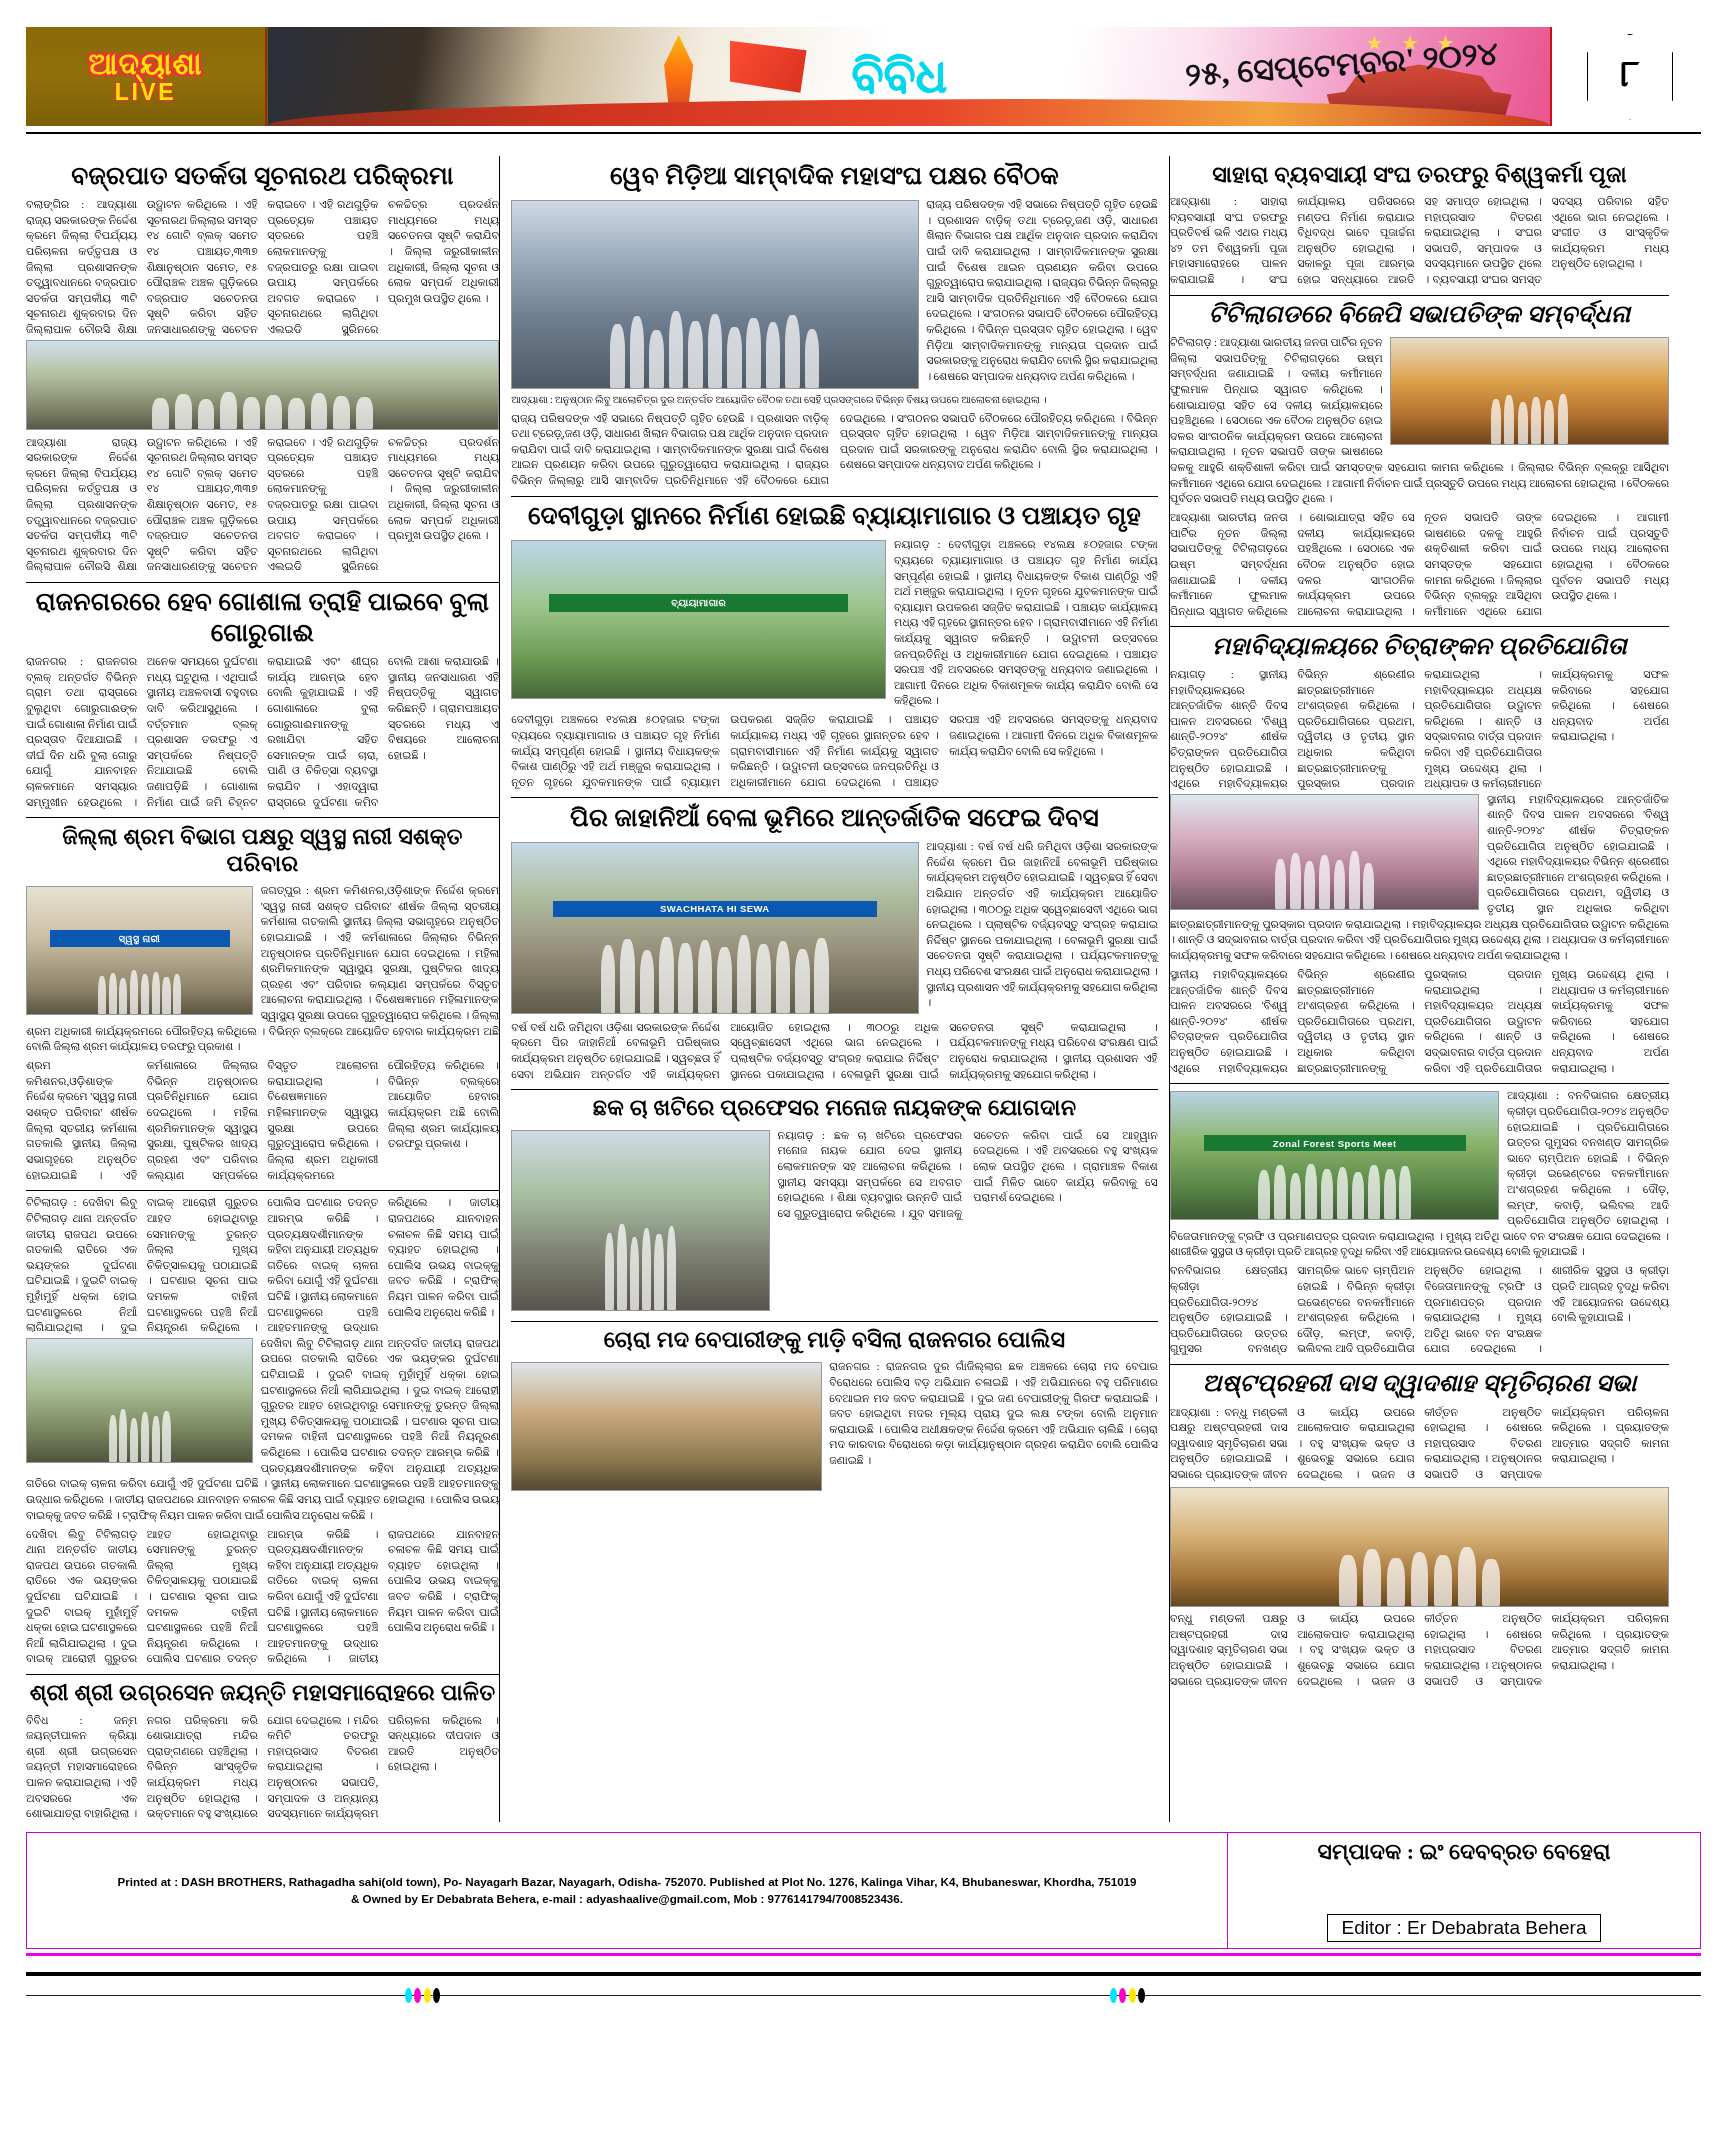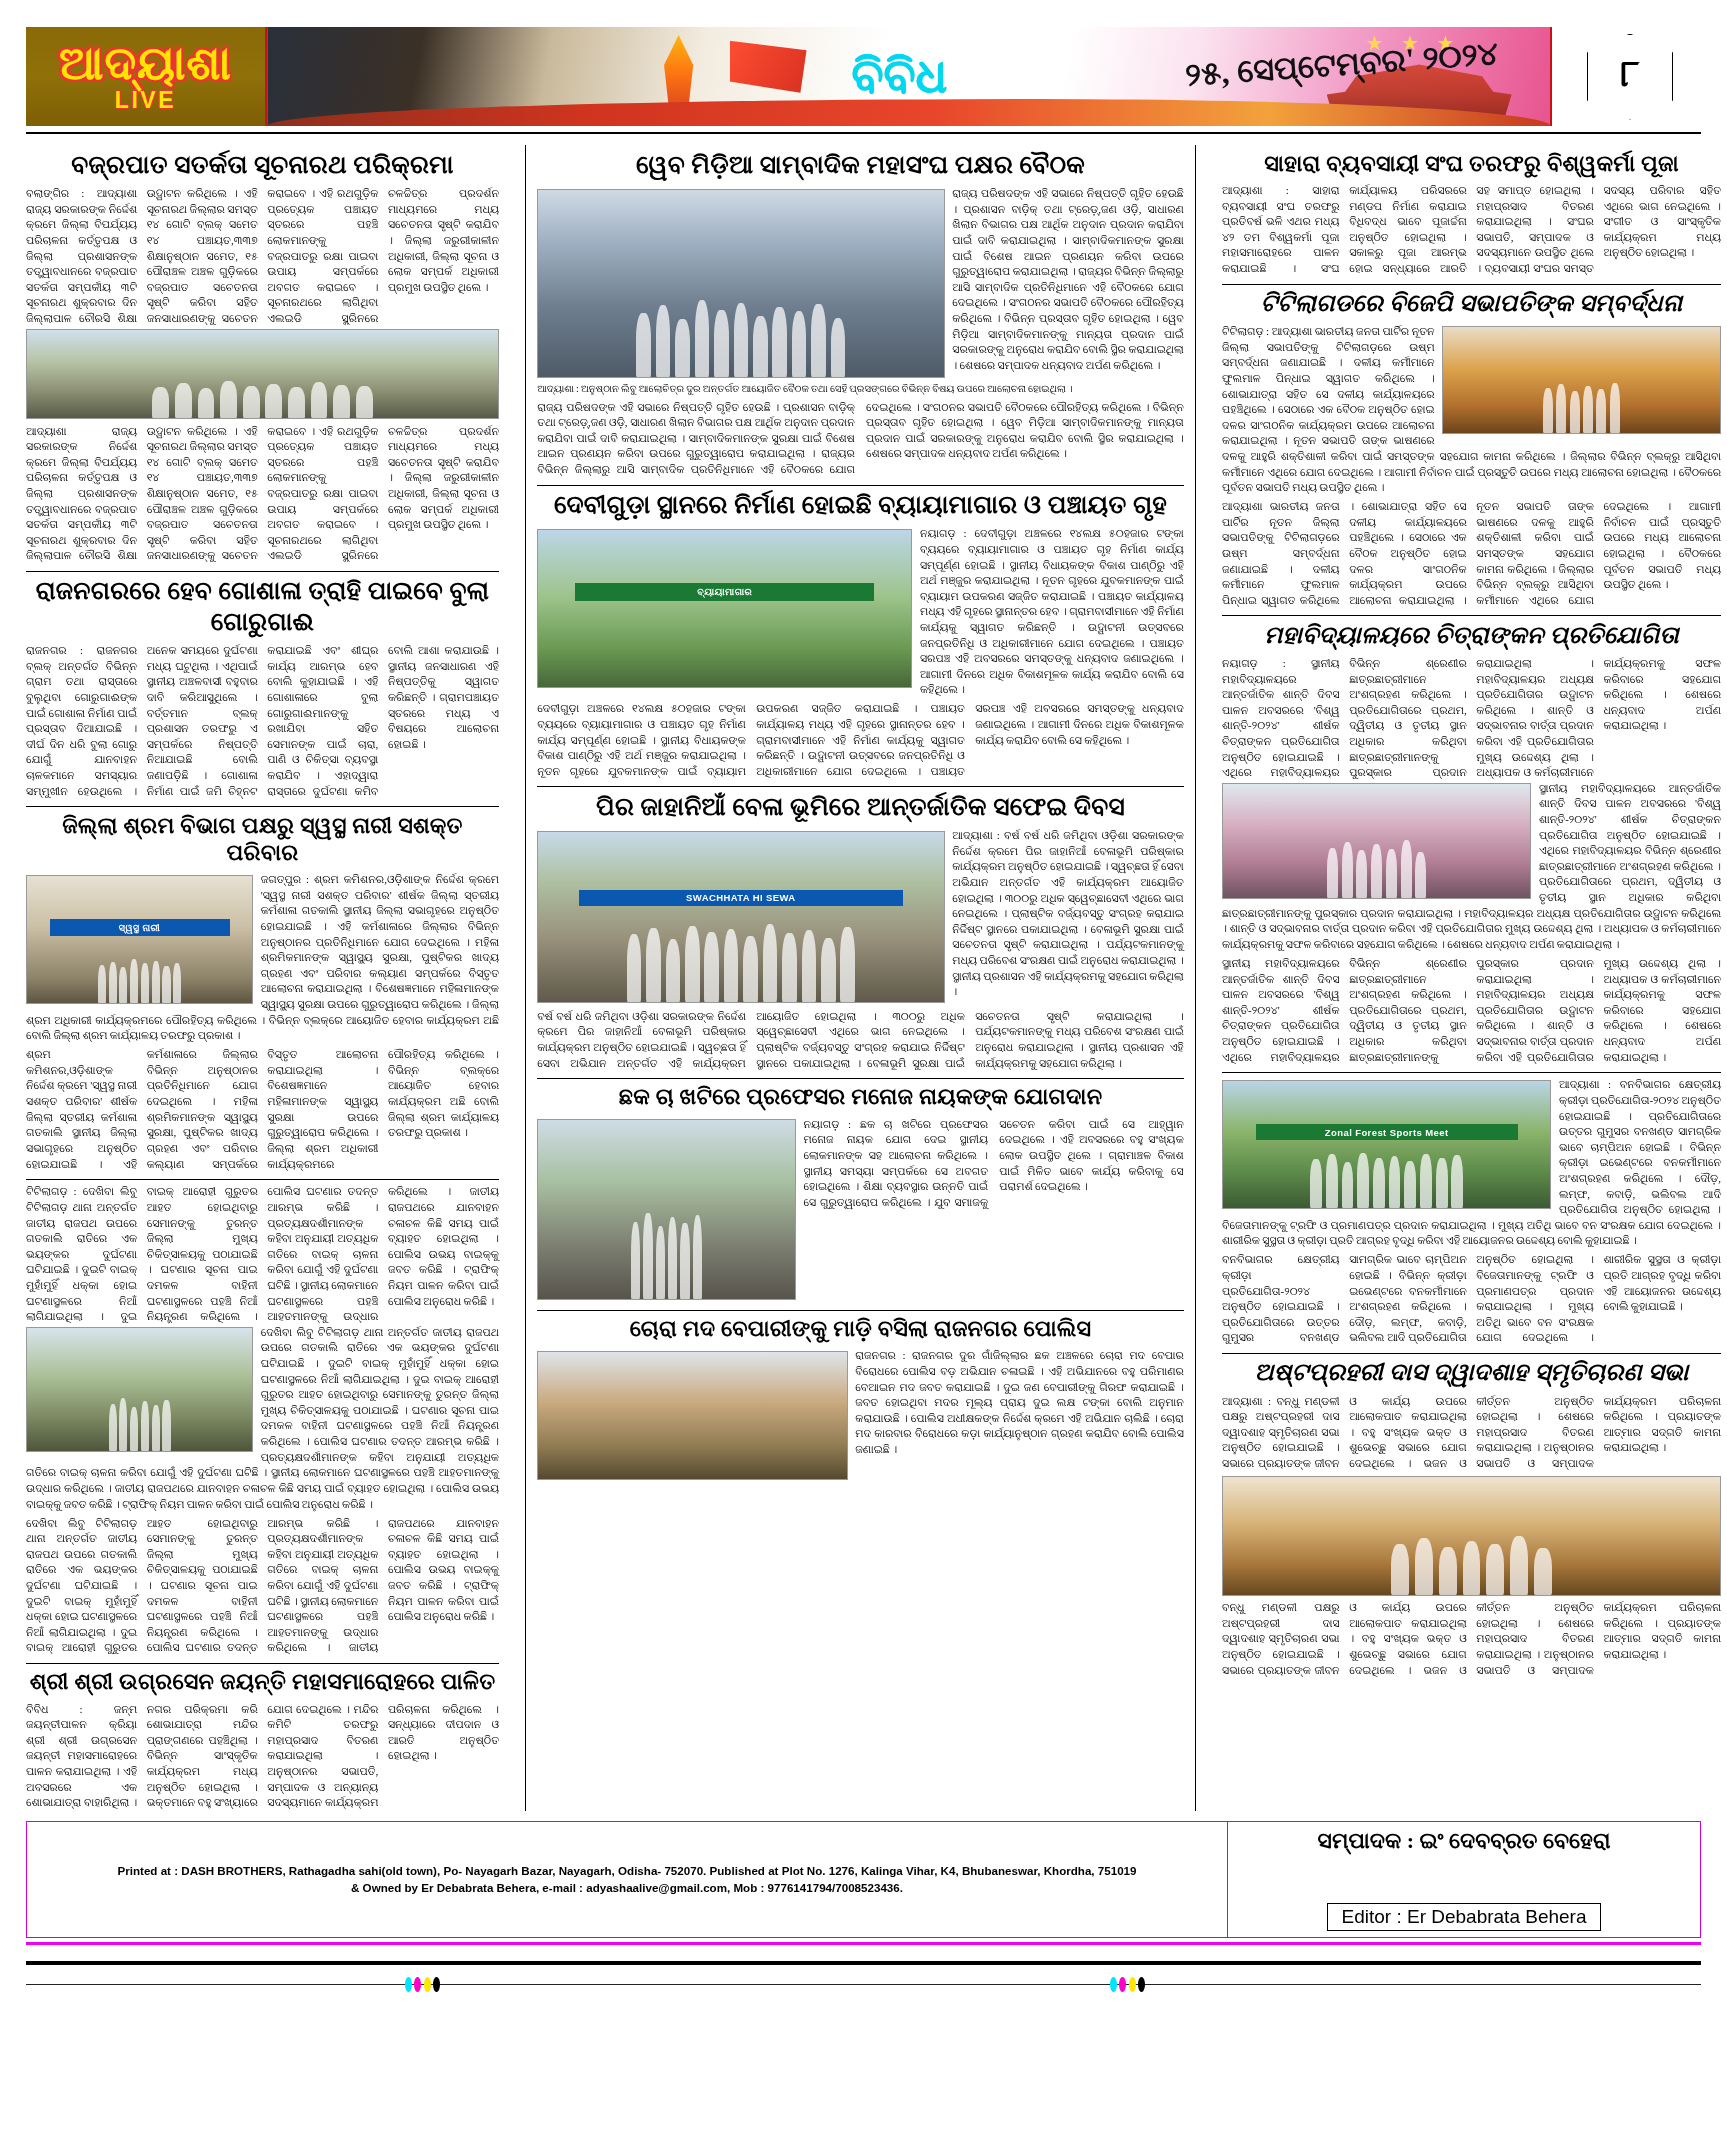--- a/index.html
+++ b/index.html
@@ -32,21 +32,21 @@
     background: linear-gradient(180deg,#8a6a07 0%, #8f7009 50%, #7d5f05 100%);
     position:relative;
     display:flex;
     flex-direction:column;
     align-items:center;
     justify-content:center;
     border-right:2.6px solid #c81111;
   }
   .mh-logo .logoword {
     font-family: "Liberation Serif", "DejaVu Serif", serif;
-    font-size: 46px;
+    font-size: 30px;
     font-weight:700;
     color:#ffe500;
     letter-spacing:0.9px;
     text-shadow:
        -1.7px 0 0 #e33, 1.7px 0 0 #e33, 0 -1.7px 0 #e33, 0 1.7px 0 #e33,
        -2.2px -2.2px 0 #e33, 2.2px -2.2px 0 #e33, -2.2px 2.2px 0 #e33, 2.2px 2.2px 0 #e33;
     line-height:1;
   }
   .mh-logo .logolive {
     font-size: 23px;
@@ -128,22 +128,23 @@
     font-size: 37px; font-weight:700;
   }
   .mh-pageno .hex span{ transform: translateY(-2.6px); }
 
   .mh-rule { height:2.2px; background:#000; margin: 6px 26px 0 26px; }
 
   
   .content {
     display:grid;
     grid-template-columns: 473px 671px 499px;
-    gap: 26px;
+    gap: 0;
     padding: 11.2px 26px 0 26px;
+    margin-top: 11px;
   }
   .col { position:relative; }
   .col.mid { border-left:1.3px solid #000; border-right:1.3px solid #000; padding:0 11.2px; }
 
   h2.hl {
     font-family:"Liberation Serif","DejaVu Serif",serif;
     font-weight:700;
     text-align:center;
     margin: 4.3px 0 6px 0;
     line-height: 1.22;

